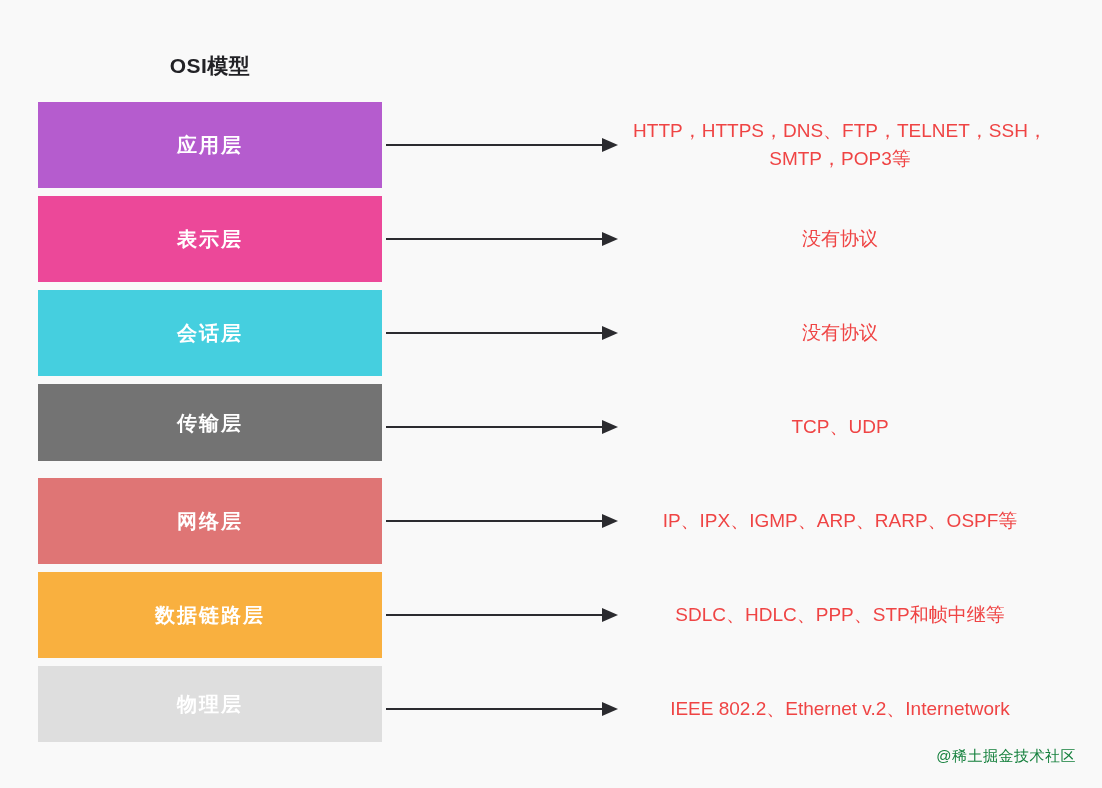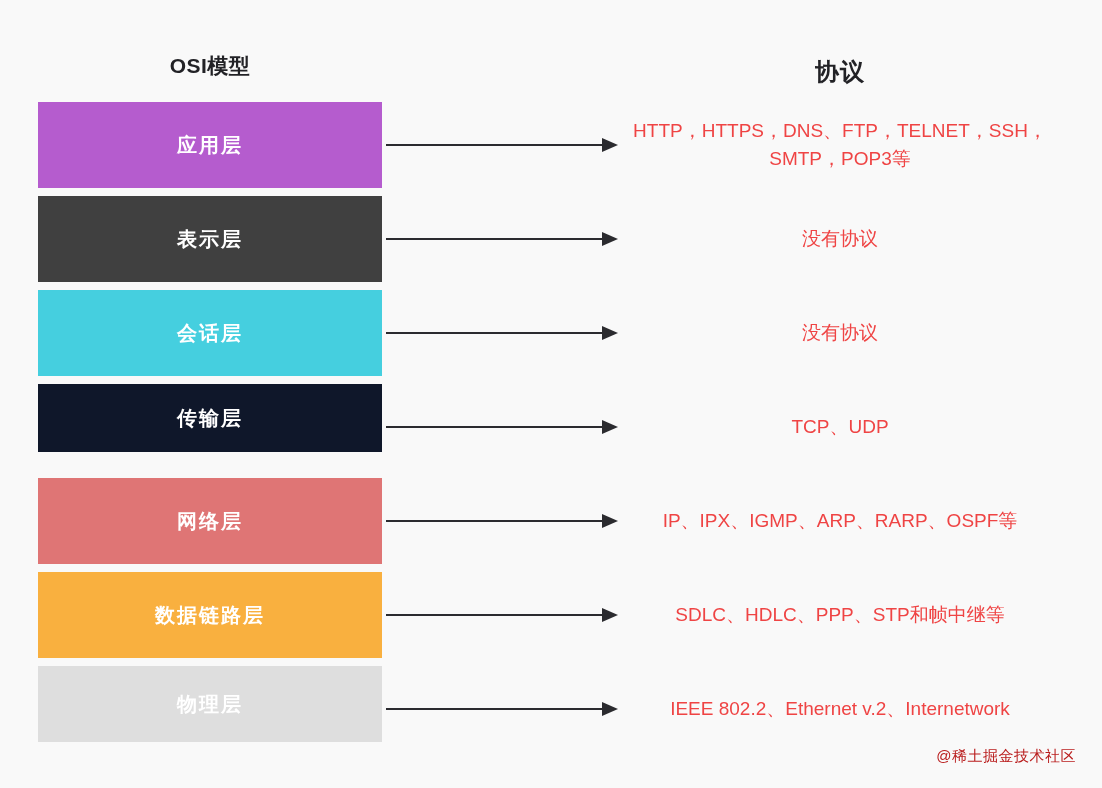--- a/index.html
+++ b/index.html
@@ -98,46 +98,45 @@
     line-height: 28px;
     text-align: center;
     white-space: pre-line;
   }
 
   
   #watermark {
     position: absolute;
     right: 26px;
     bottom: 22px;
-    color: #b91c1c;
+    color: #15803d;
     font-size: 15px;
     letter-spacing: 0.5px;
     white-space: nowrap;
   }
 </style>
 </head>
 <body style="background: rgb(249, 249, 249);">
 
 <div id="canvas">
 
   <div class="hdr" id="hdr-osi">OSI模型</div>
 
-  <div class="hdr" id="hdr-proto">协议</div>
 
   <div id="layers-container">
       <div class="layer-box" style="top: 102px; height: 86px; background: rgb(181, 92, 206);">
         <div class="layer-label">应用层</div>
       </div>
-      <div class="layer-box" style="top: 196px; height: 86px; background: #404040;">
+      <div class="layer-box" style="top: 196px; height: 86px; background: #ec4899;">
         <div class="layer-label">表示层</div>
       </div>
       <div class="layer-box" style="top: 290px; height: 86px; background: rgb(69, 207, 223);">
         <div class="layer-label">会话层</div>
       </div>
-      <div class="layer-box" style="top: 384px; height: 68px; background: #0f172a;">
+      <div class="layer-box" style="top: 384px; height: 77px; background: #737373;">
         <div class="layer-label">传输层</div>
       </div>
       <div class="layer-box" style="top: 478px; height: 86px; background: rgb(223, 117, 117);">
         <div class="layer-label">网络层</div>
       </div>
       <div class="layer-box" style="top: 572px; height: 86px; background: rgb(249, 176, 63);">
         <div class="layer-label">数据链路层</div>
       </div>
       <div class="layer-box" style="top: 666px; height: 76px; background: rgb(222, 222, 222);">
         <div class="layer-label">物理层</div>

